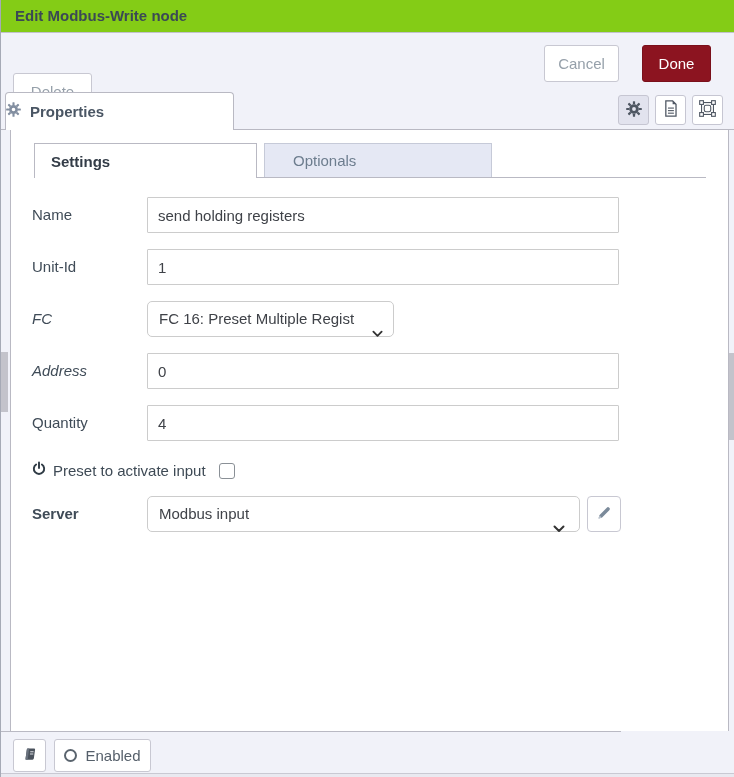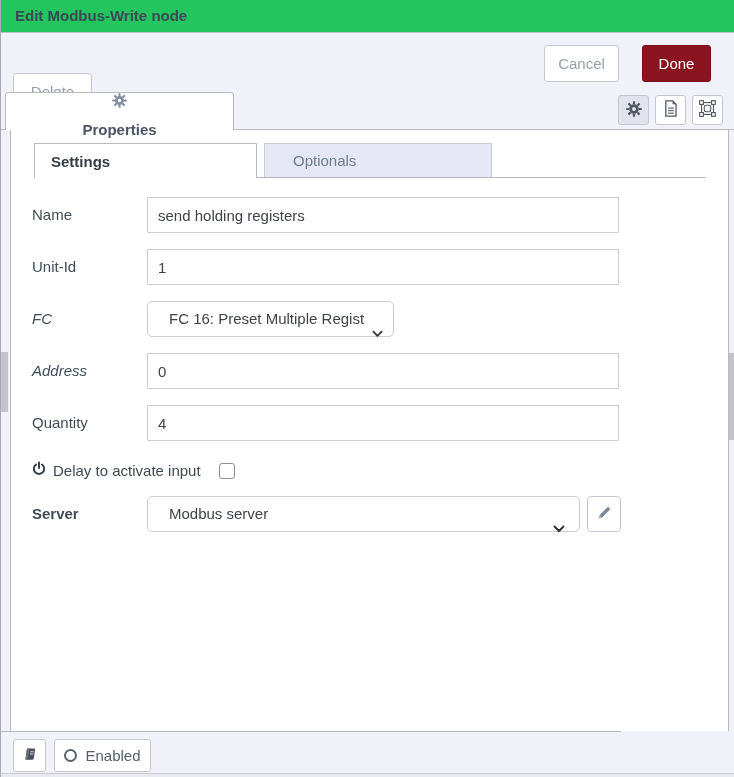--- a/index.html
+++ b/index.html
@@ -6,41 +6,41 @@
   html,body { background:#fff; }
   body { font-family:"Liberation Sans", sans-serif; }
   .tray {
     position:relative; width:734px; height:777px;
     background:#f1f2f9; overflow:hidden;
     border-left:1px solid #a6aab6;
   }
   
   .hdr {
     position:absolute; left:0; top:0; width:734px; height:33px;
-    border-bottom:1px solid #c2c2cc; background:#22c55e;
+    border-bottom:1px solid #c2c2cc; background:#84cc16;
   }
   .hdr-title {
     padding-left:14px; line-height:32px; font-size:15px; font-weight:bold; color:#3b4954;
   }
   
   .btn {
     position:absolute; display:flex; align-items:center; justify-content:center;
     background:#fff; border:1px solid #c8c8d2; border-radius:3px;
     font-size:15px; color:#96a0aa; cursor:pointer;
   }
   .btn-delete { left:12px; top:45px; width:79px; height:37px;margin-top:28px; }
   .btn-cancel { left:543px; top:45px; width:75px; height:37px; }
   .btn-done  { left:641px; top:45px; width:69px; height:37px;
                background:#8c1420; border-color:#7a101b; color:#fff; }
   
   .tabrow-line { position:absolute; left:0; top:129px; width:734px; height:1px; background:#b9b9c3; z-index:1; }
   .prop-tab {
     position:absolute; left:4px; top:92px; width:229px; height:38px; z-index:2;
     background:#fff; border:1px solid #b9b9c3; border-bottom:none;
-    border-radius:4px 4px 0 0; display:flex; align-items:center; gap:9px; flex-direction:column;
+    border-radius:4px 4px 0 0; display:flex; align-items:center; gap:9px; 
   }
   .prop-tab-label { font-size:15px; font-weight:bold; color:#4a5664; }
   .mini-btn {
     position:absolute; top:95px; width:31px; height:30px; z-index:2;
     background:#fff; border:1px solid #c6c6d2; border-radius:3px;
     display:flex; align-items:center; justify-content:center; cursor:pointer;
   }
   .mini-btn.selected { background:#e2e3ee; }
   .mb-gear { left:617px; }
   .mb-doc  { left:654px; background:#fff; }
@@ -69,21 +69,21 @@
   }
   .frm-input {
     position:absolute; left:136px; width:472px; height:36px;
     border:1px solid #ccc; border-radius:1px; background:#fff;
     font-family:"Liberation Sans", sans-serif; font-size:15px; color:#3f4248;
     padding:0 10px; outline:none;
   }
   .frm-select {
     position:absolute; left:136px; height:36px;
     border:1px solid #ccc; border-radius:5px; background:#fff;
-    font-size:15px; color:#3f4248; line-height:34px; padding-left:21px; cursor:pointer;
+    font-size:15px; color:#3f4248; line-height:34px; padding-left:11px; cursor:pointer;
   }
   .chev { position:absolute; top:14px; }
   .delay-row { position:absolute; left:21px; top:327px; height:26px; display:flex; align-items:center; gap:7px; }
   .delay-label { font-size:15px; color:#3e4a55; }
   .delay-check {
     position:absolute; left:208px; top:333px; width:16px; height:16px;
     appearance:none; -webkit-appearance:none; border:1px solid #8a9096; border-radius:3px;
     background:#fff; cursor:pointer;
   }
   .pencil-btn {
@@ -222,27 +222,27 @@
     <div class="frm-label" style="top:275px;">Quantity</div>
     <input class="frm-input" style="top: 275px;" value="4">
 
     <div class="delay-row">
       <span>
         <svg width="14" height="15" viewBox="0 0 16 16">
           <line x1="8" y1="1" x2="8" y2="7.5" stroke="#2f3b45" stroke-width="2.2" stroke-linecap="round"></line>
           <path d="M4.7 3.4 A5.9 5.9 0 1 0 11.3 3.4" fill="none" stroke="#2f3b45" stroke-width="2.2" stroke-linecap="round"></path>
         </svg>
       </span>
-      <span class="delay-label">Delay to activate input</span>
+      <span class="delay-label">Preset to activate input</span>
     </div>
     <input type="checkbox" class="delay-check" style="">
 
     <div class="frm-label" style="top:366px;font-weight:bold;">Server</div>
     <div class="frm-select" style="top:366px; width:433px;">
-      <span>Modbus server</span>
+      <span>Modbus input</span>
       <span class="chev" style="right:14px;">
         <svg width="12" height="8" viewBox="0 0 12 8">
             <path d="M1.5 1.5L6 6l4.5-4.5" fill="none" stroke="#333" stroke-width="2" stroke-linecap="round" stroke-linejoin="round"></path>
           </svg>
       </span>
     </div>
     <button class="pencil-btn">
       <span>
         <svg width="16" height="16" viewBox="0 0 20 20">
           <path d="M3.2 16.8l1-4.1 9.3-9.3a2.1 2.1 0 0 1 3 0l.1.1a2.1 2.1 0 0 1 0 3l-9.3 9.3z" fill="#7b8a9a"></path>

